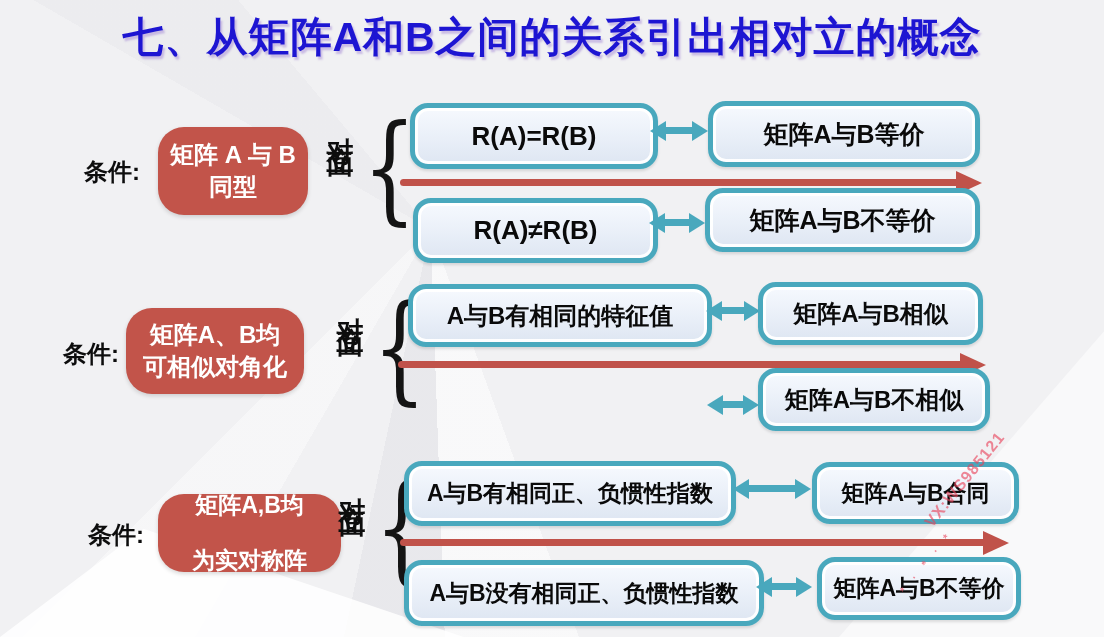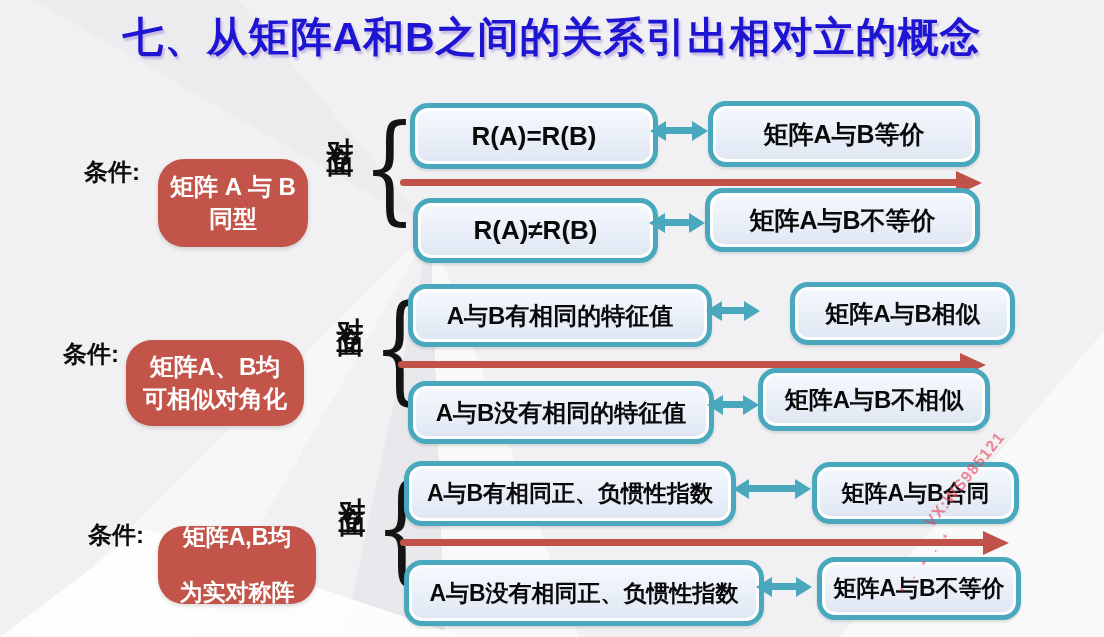--- a/index.html
+++ b/index.html
@@ -23,21 +23,21 @@
 
   .title{position:absolute;left:0;top:10px;width:100%;text-align:center;
     font-size:41px;font-weight:bold;color:#1d15d2;letter-spacing:1px;
     text-shadow:2px 3px 2px rgba(130,90,200,.35);}
 
   .cond-label{position:absolute;font-size:24px;font-weight:bold;color:#0d0d0d;}
 
   .rbox{position:absolute;background:#c2544a;color:#fff;border-radius:26px;
     display:flex;flex-direction:column;align-items:center;justify-content:center;
     font-weight:bold;text-align:center;line-height:1.35;
-    box-shadow:0 2px 4px rgba(0,0,0,.15);margin-top:32px;}
+    box-shadow:0 2px 4px rgba(0,0,0,.15);}
   .rbox .l1,.rbox .l2{white-space:nowrap;}
 
   .opp{position:absolute;writing-mode:vertical-rl;text-orientation:upright;
     font-size:27px;font-weight:900;color:#0d0d0d;letter-spacing:7px;}
   .brace{position:absolute;font-family:"DejaVu Serif",serif;color:#141414;
     font-size:118px;line-height:128px;transform:scaleX(.72);transform-origin:center;}
   .brace::before{content:"{";}
 
   .tbox{position:absolute;border:5px solid #49a8bd;border-radius:18px;
     background:linear-gradient(180deg,#f6f9fe 0%,#e9eff8 55%,#dee6f2 100%);
@@ -93,30 +93,29 @@
   <div class="cond-label" style="left:63px;top:338px;">条件:</div>
   <div class="rbox f24" style="left:126px;top:308px;width:178px;height:86px;">
     <span class="l1">矩阵A、B均</span>
     <span class="l2">可相似对角化</span>
   </div>
   <div class="opp" style="left:332px;top:296px;">对立面</div>
   <div class="brace" style="left:362px;top:284px;"></div>
 
   <div class="tbox f24" style="left:408px;top:284px;width:294px;height:53px;">A与B有相同的特征值</div>
   <div class="darrow" style="left:720px;top:307px;width:26px;"></div>
-  <div class="tbox f24" style="left:790px;top:282px;width:215px;height:53px;">矩阵A与B相似</div>
+  <div class="tbox f24" style="left:758px;top:282px;width:215px;height:53px;">矩阵A与B相似</div>
 
   <div class="redarrow" style="left:398px;top:361px;width:566px;"></div>
 
-  <div class="tbox f24" style="left:408px;top:381px;width:296px;height:53px;">A与B没有相同的特征值</div>
   <div class="darrow" style="left:721px;top:401px;width:24px;"></div>
   <div class="tbox f24" style="left:758px;top:368px;width:222px;height:53px;">矩阵A与B不相似</div>
 
   <div class="cond-label" style="left:88px;top:519px;">条件:</div>
-  <div class="rbox f23" style="left:158px;top:494px;width:158px;height:78px;gap:24px;">
+  <div class="rbox f23" style="left:158px;top:494px;width:183px;height:78px;gap:24px;">
     <span class="l1">矩阵A,B均</span>
     <span class="l2">为实对称阵</span>
   </div>
   <div class="opp" style="left:334px;top:476px;">对立面</div>
   <div class="brace" style="left:364px;top:464px;"></div>
 
   <div class="tbox f23" style="left:404px;top:461px;width:322px;height:55px;">A与B有相同正、负惯性指数</div>
   <div class="darrow" style="left:747px;top:485px;width:50px;"></div>
   <div class="tbox f23" style="left:812px;top:462px;width:197px;height:52px;">矩阵A与B合同</div>
 

